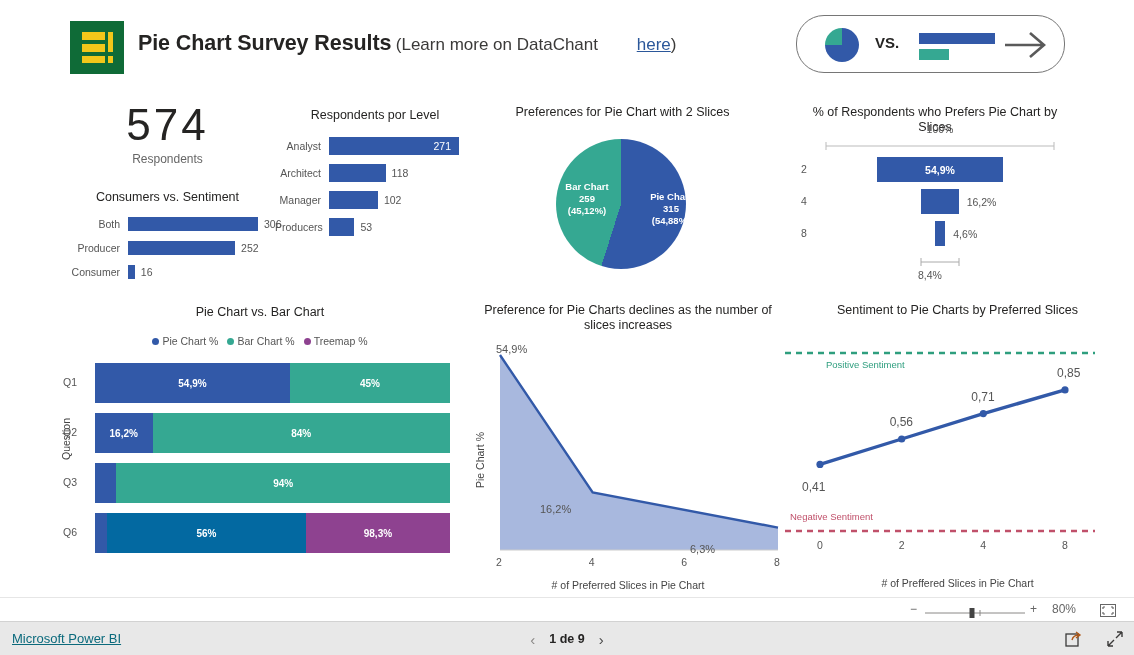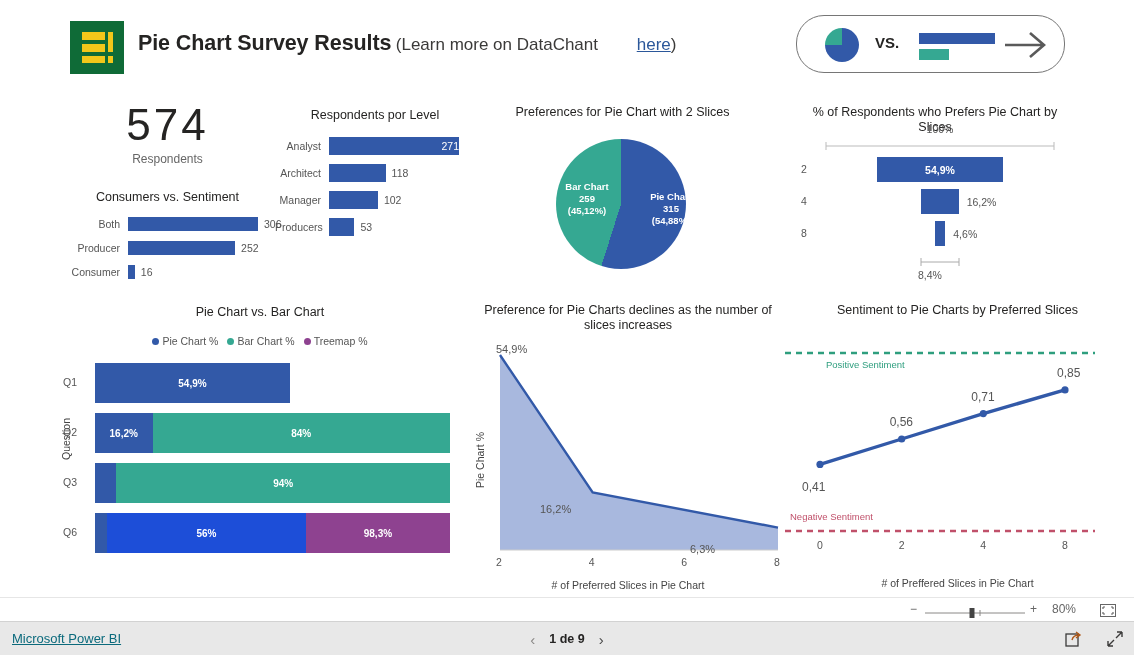--- a/index.html
+++ b/index.html
@@ -138,21 +138,21 @@
         </div>
       </div>
   </div>
 
   <div class="vis" style="left:275px;top:108px;width:200px;height:180px;">
     <div class="vtitle" style="width:200px;">Respondents por Level</div>
     <div id="rpl" style="position:absolute;left:0;top:28px;width:200px;height:150px;">
         <div class="hrow" style="left: 0px; top: 0px; width: 200px; height: 20px;">
           <div class="hlabel" style="width: 46px; left: 0px; right: auto; line-height: 20px;">Analyst</div>
           <div class="hbar" style="left: 54px; width: 130px; height: 18px; background: rgb(50, 89, 168);"></div>
-          <div class="hval inside" style="line-height: 20px; left: 54px; width: 122px; text-align: right; padding-left: 8px;">271</div>
+          <div class="hval inside" style="line-height: 20px; left: 54px; width: 122px; text-align: right;">271</div>
         </div>
         <div class="hrow" style="left: 0px; top: 27px; width: 200px; height: 20px;">
           <div class="hlabel" style="width: 46px; left: 0px; right: auto; line-height: 20px;">Architect</div>
           <div class="hbar" style="left: 54px; width: 56.6052px; height: 18px; background: rgb(50, 89, 168);"></div>
           <div class="hval" style="line-height: 20px; left: 116.605px;">118</div>
         </div>
         <div class="hrow" style="left: 0px; top: 54px; width: 200px; height: 20px;">
           <div class="hlabel" style="width: 46px; left: 0px; right: auto; line-height: 20px;">Manager</div>
           <div class="hbar" style="left: 54px; width: 48.9299px; height: 18px; background: rgb(50, 89, 168);"></div>
           <div class="hval" style="line-height: 20px; left: 108.93px;">102</div>
@@ -213,41 +213,44 @@
           <span>Treemap %</span>
         </div>
       </div>
     <div class="axtitle rot" style="left:10px;top:155px;">Question</div>
     <div id="stack" style="position:absolute;left:45px;top:58px;width:355px;height:215px;">
         <div class="axlab" style="left: -32px; top: 13px;">Q1</div>
         <div style="position: absolute; left: 0px; top: 0px; width: 355px; height: 40px;">
           <div class="seg" style="left: 0px; width: 194.895px; background: rgb(50, 89, 168);">
             <span>54,9%</span>
           </div>
+          <div class="seg" style="left: 194.895px; width: 160.105px; background: rgb(53, 168, 146);">
+            <span>45%</span>
+          </div>
         </div>
         <div class="axlab" style="left: -32px; top: 63px;">Q2</div>
         <div style="position: absolute; left: 0px; top: 50px; width: 355px; height: 40px;">
           <div class="seg" style="left: 0px; width: 57.51px; background: rgb(50, 89, 168);">
             <span>16,2%</span>
           </div>
           <div class="seg" style="left: 57.51px; width: 297.49px; background: rgb(53, 168, 146);">
             <span>84%</span>
           </div>
         </div>
         <div class="axlab" style="left: -32px; top: 113px;">Q3</div>
         <div style="position: absolute; left: 0px; top: 100px; width: 355px; height: 40px;">
           <div class="seg" style="left: 0px; width: 21.3px; background: rgb(50, 89, 168);"></div>
           <div class="seg" style="left: 21.3px; width: 333.7px; background: rgb(53, 168, 146);">
             <span>94%</span>
           </div>
         </div>
         <div class="axlab" style="left: -32px; top: 163px;">Q6</div>
         <div style="position: absolute; left: 0px; top: 150px; width: 355px; height: 40px;">
           <div class="seg" style="left: 0px; width: 12.07px; background: rgb(50, 89, 168);"></div>
-          <div class="seg" style="left: 12.07px; width: 198.8px; background: #1d4ed8;">
+          <div class="seg" style="left: 12.07px; width: 198.8px; background: #0369a1;">
             <span>56%</span>
           </div>
           <div class="seg" style="left: 210.87px; width: 144.13px; background: rgb(142, 66, 144);">
             <span>98,3%</span>
           </div>
         </div>
       </div>
   </div>
 
   <div class="vis" style="left:468px;top:303px;width:320px;height:290px;">

